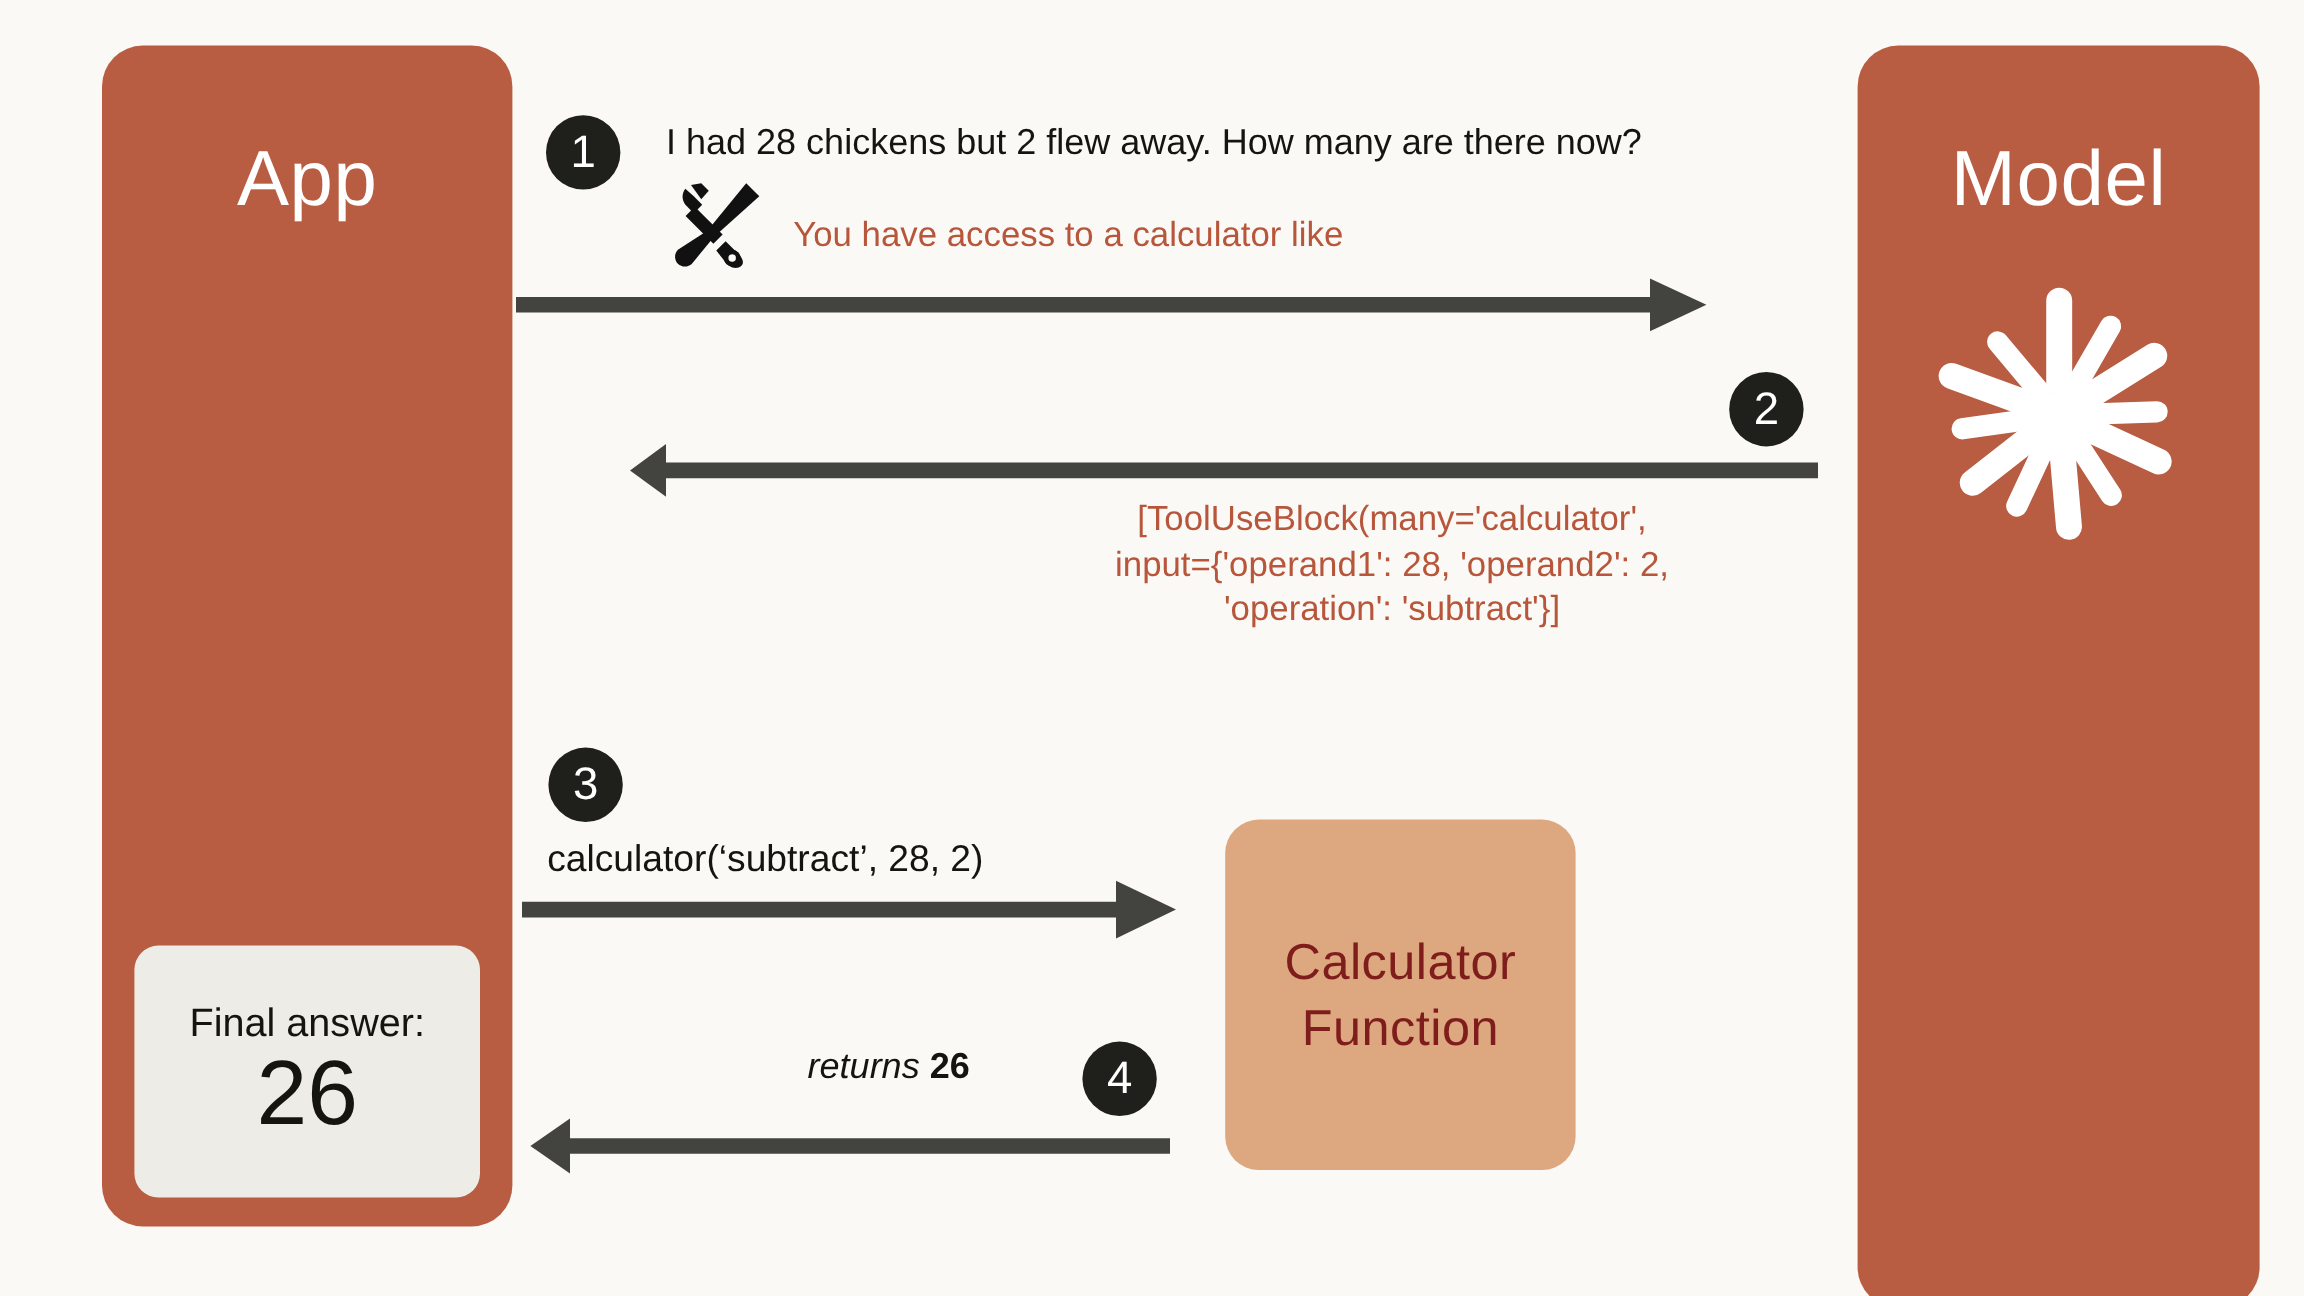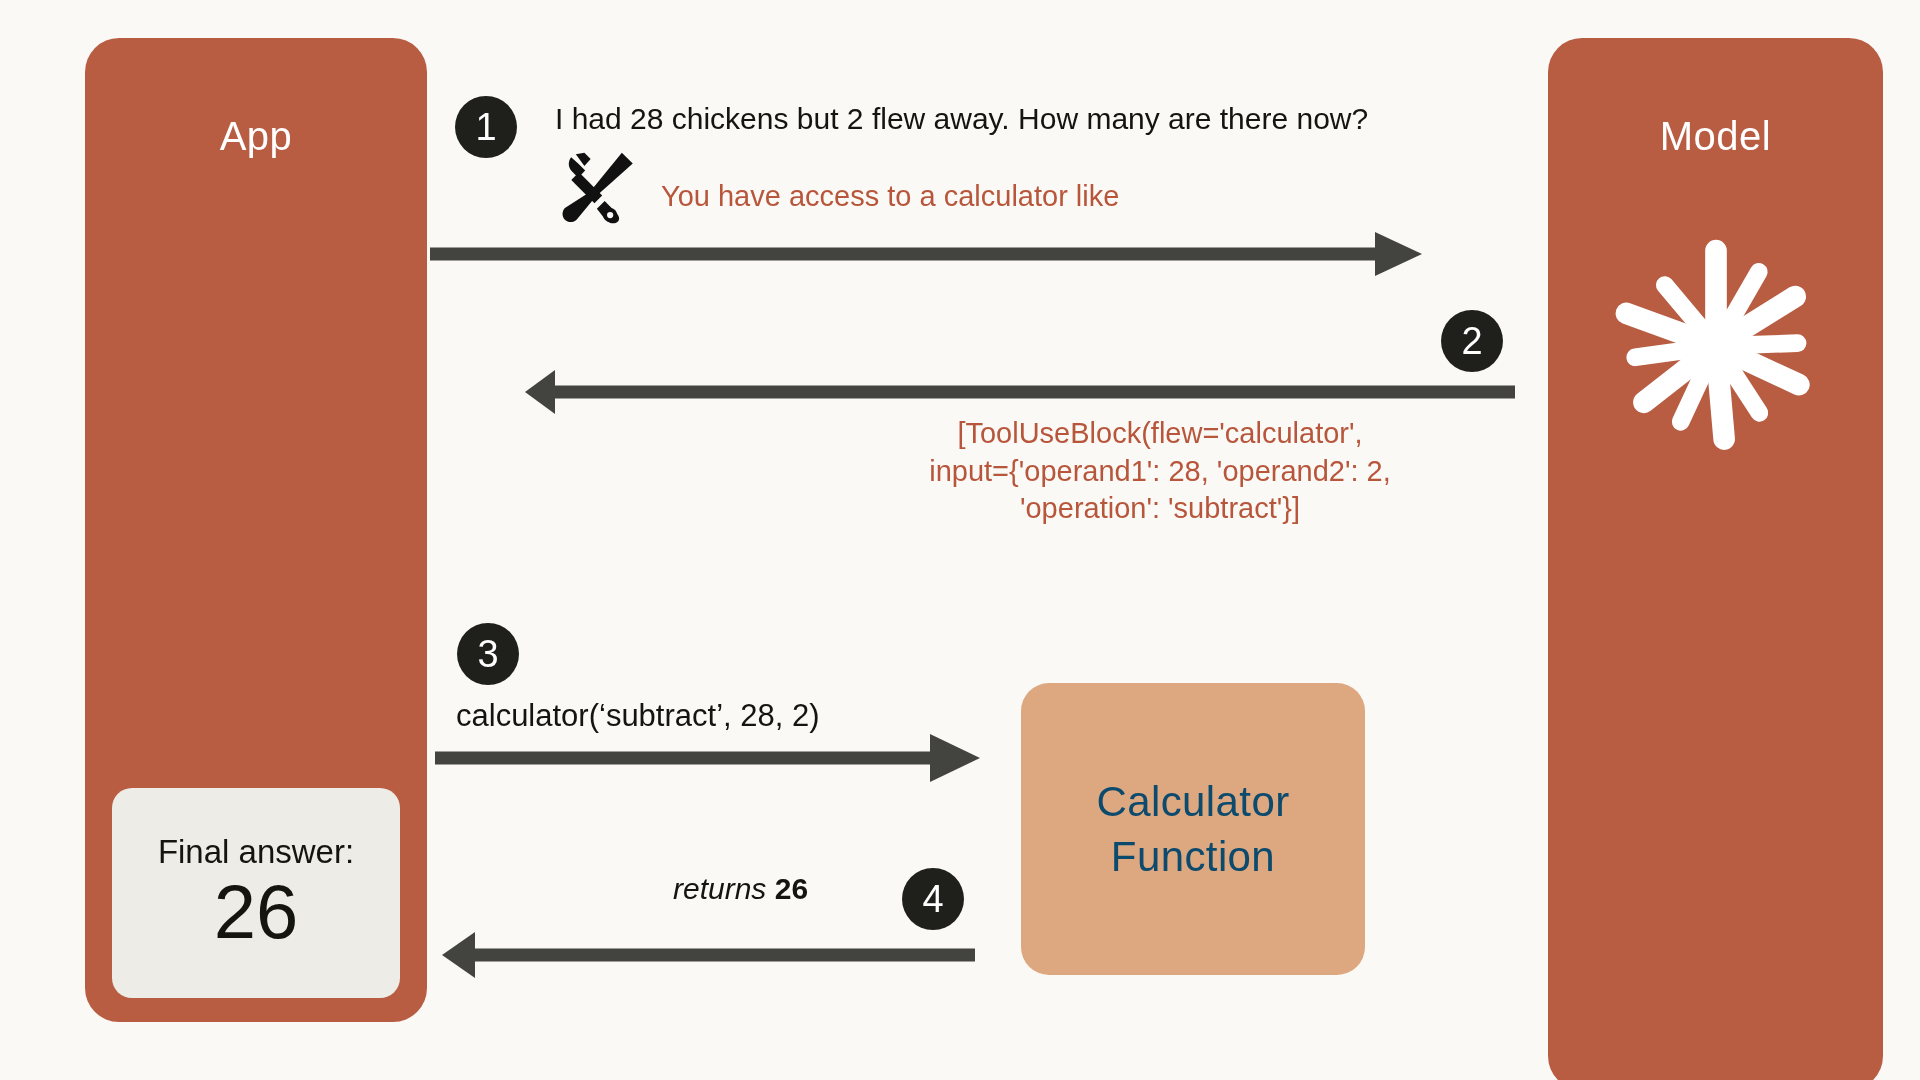--- a/index.html
+++ b/index.html
@@ -19,21 +19,21 @@
     border-radius:34px;
     display:flex;
     flex-direction:column;
     align-items:center;
   }
   #app-pillar{ left:85px; top:38px; width:342px; height:984px; }
   #model-pillar{ left:1548px; top:38px; width:335px; height:1052px; }
 
   .pillar-title{
     color:#ffffff;
-    font-size:40px;
+    font-size:65px;
     font-weight:400;
     letter-spacing:0.5px;
     margin-top:78px;
     line-height:1;
     font-family:"Liberation Sans", sans-serif;
   }
 
   
   #model-sparkle{
     position:absolute;
@@ -64,28 +64,28 @@
     font-size:76px;
     color:#15150f;
     line-height:1.05;
     font-weight:400;
   }
 
   
   #calc-box{
     position:absolute;
     left:1021px; top:683px;
-    width:344px; height:292px;
+    width:292px; height:292px;
     background:#dda87f;
     border-radius:28px;
     display:flex;
     flex-direction:column;
     align-items:center;
     justify-content:center;
-    color:#0c4a6e;
+    color:#7f1d1d;
     font-size:42px;
     line-height:1.32;
     text-align:right;
     letter-spacing:0.4px;
   }
 
   
   .badge{
     position:absolute;
     background:#1f1f1c;
@@ -257,21 +257,21 @@
       <path d="M56 68 L70 82 C76 88 76 94 70 96 C64 98 58 94 54 88 L46 78 Z"></path>
       <circle cx="63" cy="86" r="9" fill="#111111"></circle>
       <circle cx="63" cy="86" r="4" fill="#faf9f5"></circle>
     </g>
   </svg>
 
   <div class="lbl" id="tool-note">You have access to a calculator like</div>
 
 
   <div id="toolblock">
-    <div>[ToolUseBlock(flew='calculator',</div>
+    <div>[ToolUseBlock(many='calculator',</div>
     <div>input={'operand1': 28, 'operand2': 2,</div>
     <div>'operation': 'subtract'}]</div>
   </div>
 
   <div class="lbl" id="calc-call-text">calculator(‘subtract’, 28, 2)</div>
 
   <div class="lbl" id="returns-text"><span class="ital">returns </span><span class="bold">26</span></div>
 
 </div>
 

